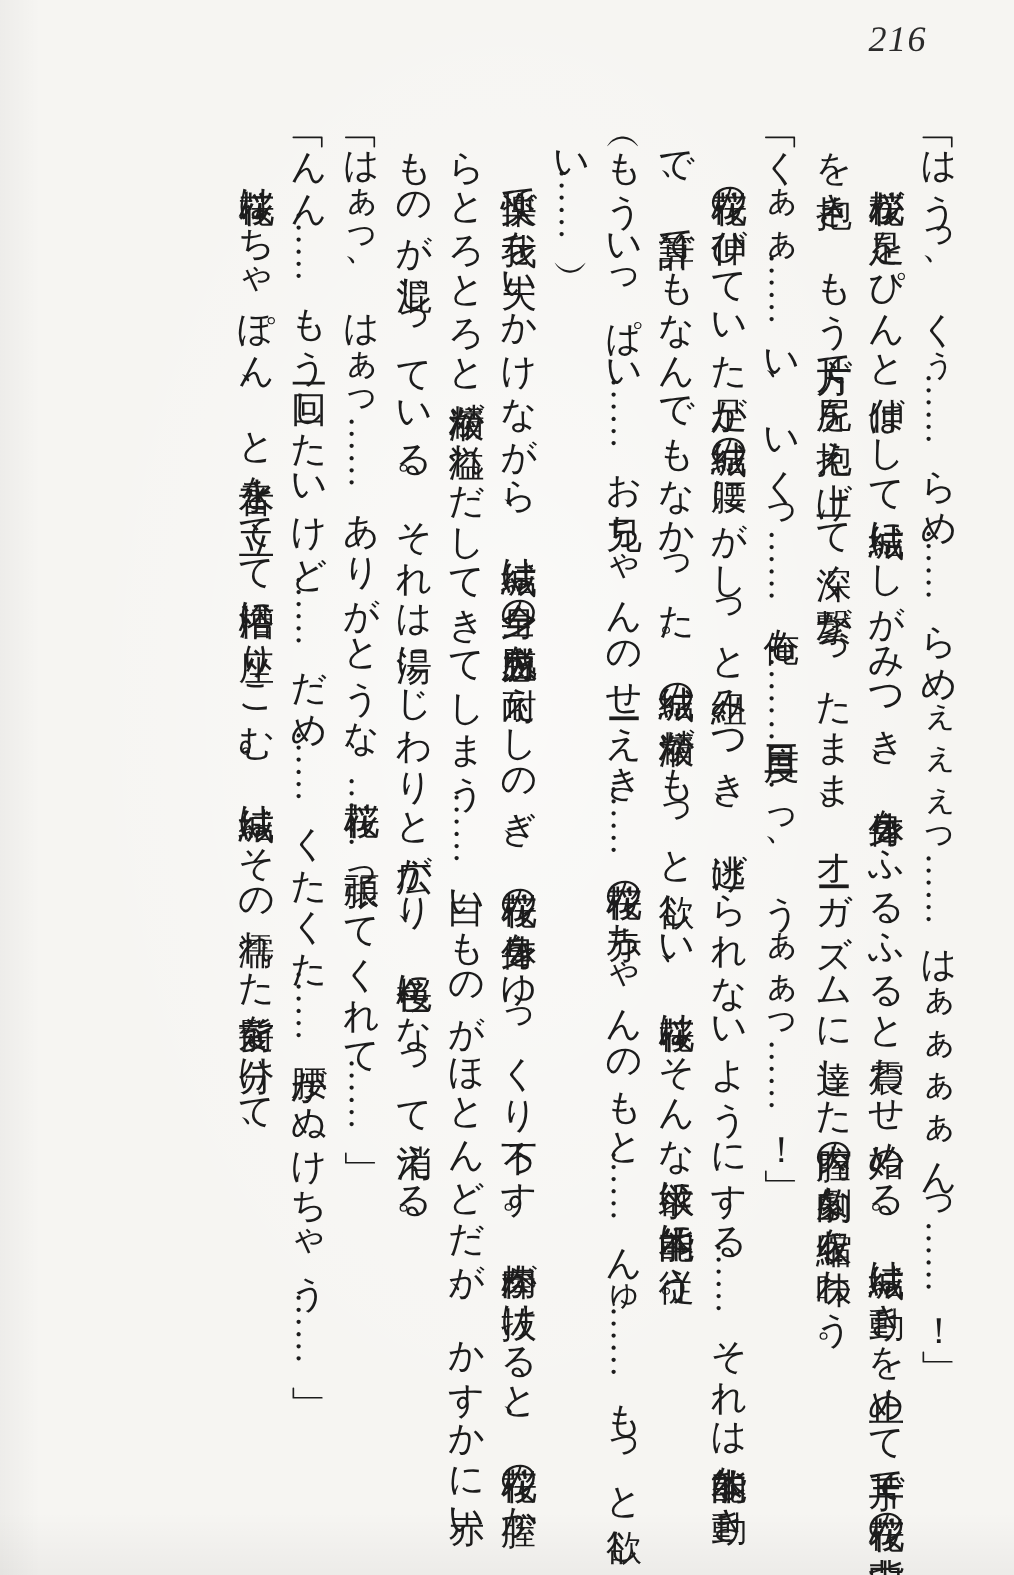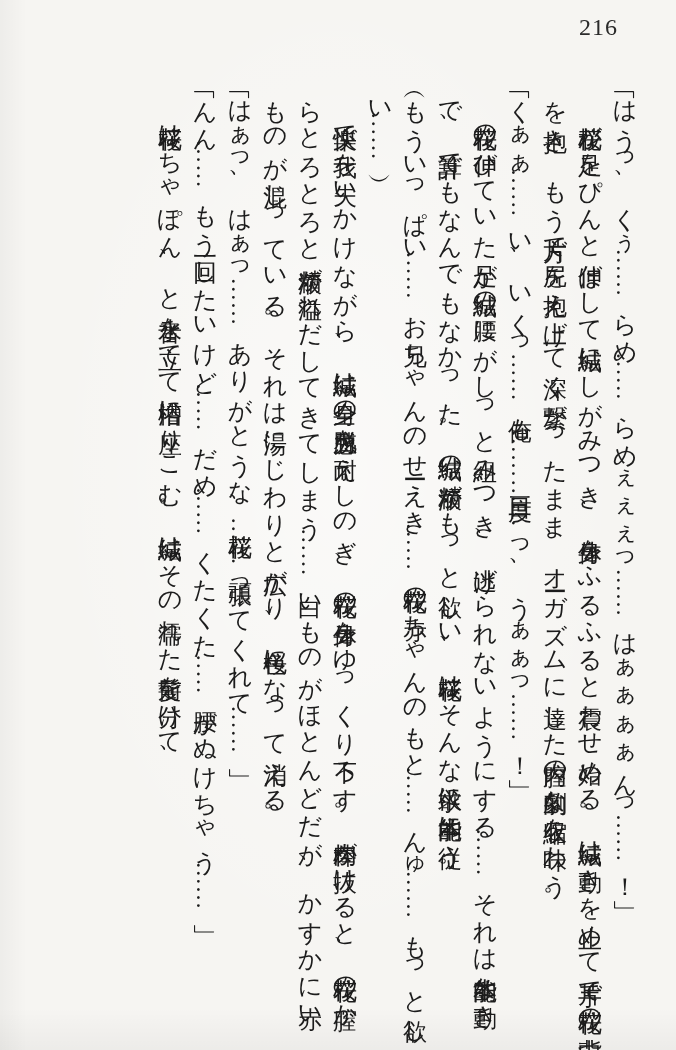--- a/index.html
+++ b/index.html
@@ -18,20 +18,21 @@
       linear-gradient(to right, rgba(0,0,0,0.035) 0%, rgba(0,0,0,0) 4%),
       linear-gradient(to top, rgba(0,0,0,0.04) 0%, rgba(0,0,0,0) 4%);
     font-family: "Liberation Serif", "DejaVu Serif", serif;
   }
 
   .page-number {
     position: absolute;
     top: 14px;
     right: 58px;
     font-size: 24px;
+    font-style: italic;
     color: #2b2b2b;
     letter-spacing: 1px;
   }
 
   .text-block {
     position: absolute;
     top: 84px;
     right: 34px;
     height: 952px;
     writing-mode: vertical-rl;

